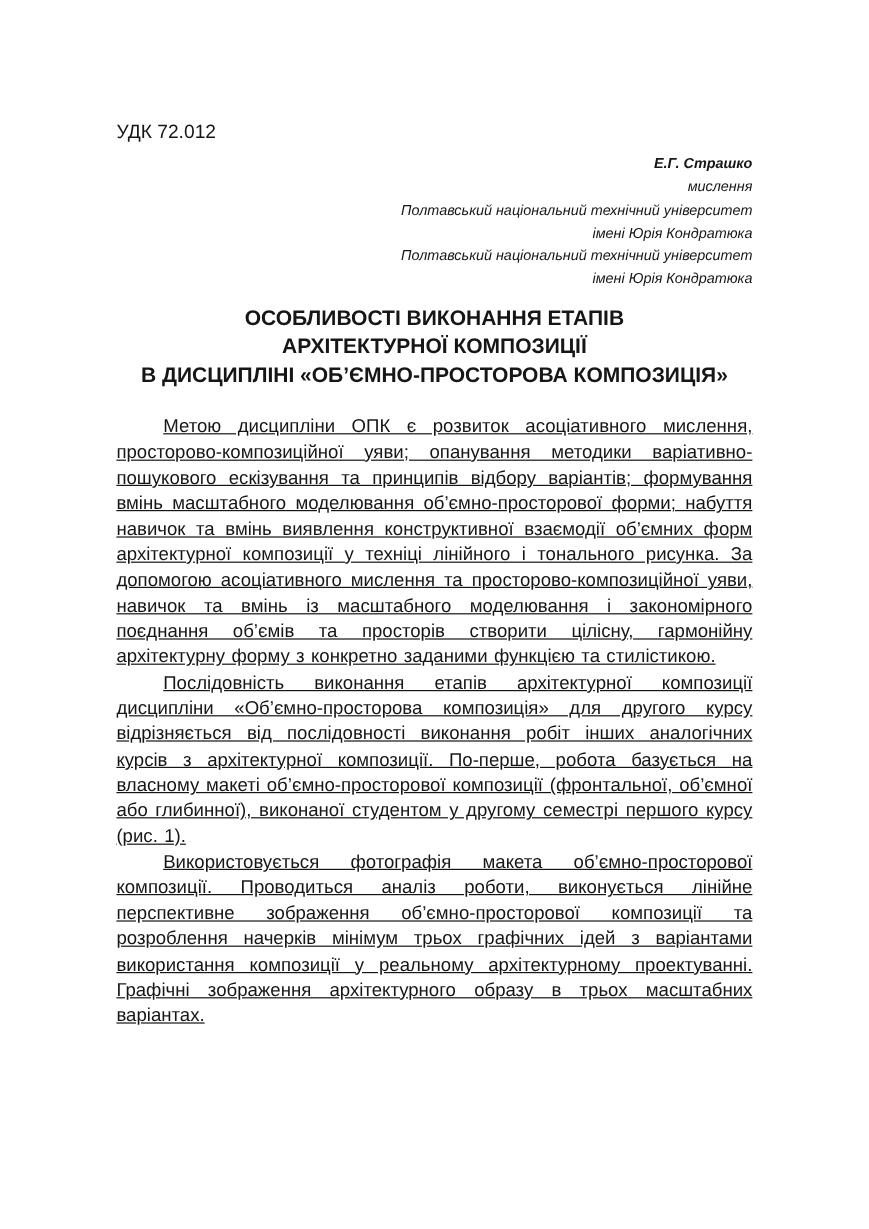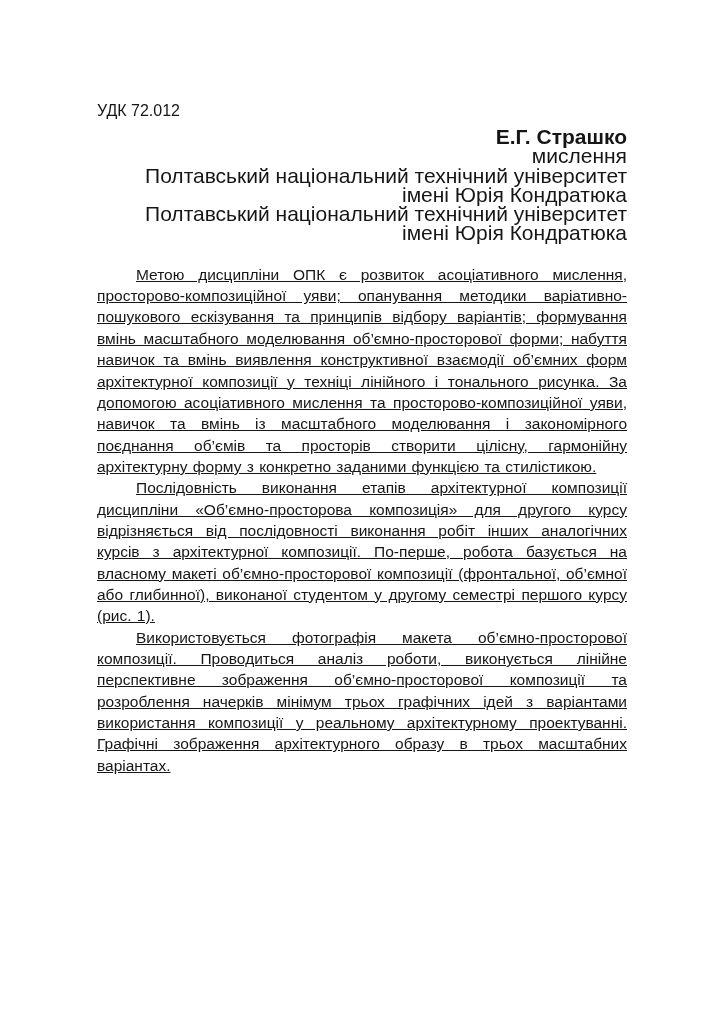--- a/index.html
+++ b/index.html
@@ -14,21 +14,22 @@
     padding: 101px 97px 0 97px;
     overflow: hidden;
   }
   .udk {
     font-size: 16px;
     line-height: 19px;
   }
   .authors {
     margin-top: 7px;
     text-align: right;
-    font-size: 21px;
+    font-style: italic;
+    font-size: 12px;
     line-height: 19.3px;
   }
   .author-name {
     font-weight: bold;
   }
   .title {
     margin-top: 11px;
     text-align: center;
     font-weight: bold;
     font-size: 17.5px;
@@ -57,20 +58,25 @@
   <div class="authors">
     <div class="author-name">Е.Г. Страшко</div>
     <div>мислення</div>
     <div>Полтавський національний технічний університет</div>
     <div>імені Юрія Кондратюка</div>
 
     <div>Полтавський національний технічний університет</div>
     <div>імені Юрія Кондратюка</div>
   </div>
 
+  <div class="title">
+    <div>ОСОБЛИВОСТІ ВИКОНАННЯ ЕТАПІВ</div>
+    <div>АРХІТЕКТУРНОЇ КОМПОЗИЦІЇ</div>
+    <div>В ДИСЦИПЛІНІ «ОБ’ЄМНО-ПРОСТОРОВА КОМПОЗИЦІЯ»</div>
+  </div>
 
   <div class="body">
     <p>Метою дисципліни ОПК є розвиток асоціативного мислення, просторово-композиційної уяви; опанування методики варіативно-пошукового ескізування та принципів відбору варіантів; формування вмінь масштабного моделювання об’ємно-просторової форми; набуття навичок та вмінь виявлення конструктивної взаємодії об’ємних форм архітектурної композиції у техніці лінійного і тонального рисунка. За допомогою асоціативного мислення та просторово-композиційної уяви, навичок та вмінь із масштабного моделювання і закономірного поєднання об’ємів та просторів створити цілісну, гармонійну архітектурну форму з конкретно заданими функцією та стилістикою.</p>
     <p>Послідовність виконання етапів архітектурної композиції дисципліни «Об’ємно-просторова композиція» для другого курсу відрізняється від послідовності виконання робіт інших аналогічних курсів з архітектурної композиції. По-перше, робота базується на власному макеті об’ємно-просторової композиції (фронтальної, об’ємної або глибинної), виконаної студентом у другому семестрі першого курсу (рис. 1).</p>
     <p>Використовується фотографія макета об’ємно-просторової композиції. Проводиться аналіз роботи, виконується лінійне перспективне зображення об’ємно-просторової композиції та розроблення начерків мінімум трьох графічних ідей з варіантами використання композиції у реальному архітектурному проектуванні. Графічні зображення архітектурного образу в трьох масштабних варіантах.</p>
   </div>
 
 </div>
 
 </body></html>

